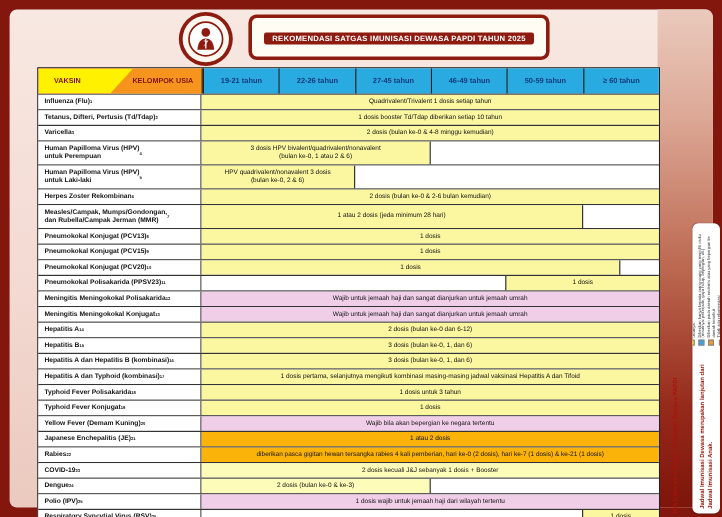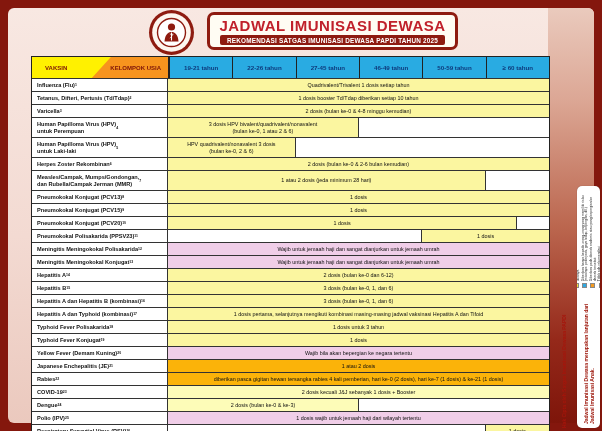--- a/index.html
+++ b/index.html
@@ -67,21 +67,20 @@
       <circle cx="23.5" cy="23.5" r="19.3" fill="#FDF6EF"></circle>
       <circle cx="23.5" cy="23.5" r="14" fill="#FFFFFF" stroke="#8E1B10" stroke-width="1.4"></circle>
       <circle cx="23.5" cy="18" r="3.6" fill="#8E1B10"></circle>
       <path d="M16.5 32.5 C17 25.5 20 23 23.5 23 C27 23 30 25.5 30.5 32.5 Z" fill="#8E1B10"></path>
       <line x1="23.5" y1="23.5" x2="23.5" y2="31.5" stroke="#FFFFFF" stroke-width="1.1"></line>
       <path d="M21.8 25 q1.7 1.2 3.4 0 q-1.7 3 -3.4 4.2" stroke="#FFFFFF" stroke-width=".6" fill="none"></path>
     </svg>
   </div>
 
   <div class="title-box">
-    <div class="title">JADWAL IMUNISASI DEWASA</div>
     <div class="subtitle">REKOMENDASI SATGAS IMUNISASI DEWASA PAPDI TAHUN 2025</div>
   </div>
 
   <div class="table">
     <div class="thead">
       <div class="corner">
         <div class="corner-yellow"></div>
         <span class="vaksin">VAKSIN</span>
         <span class="usia">KELOMPOK USIA</span>
       </div>

